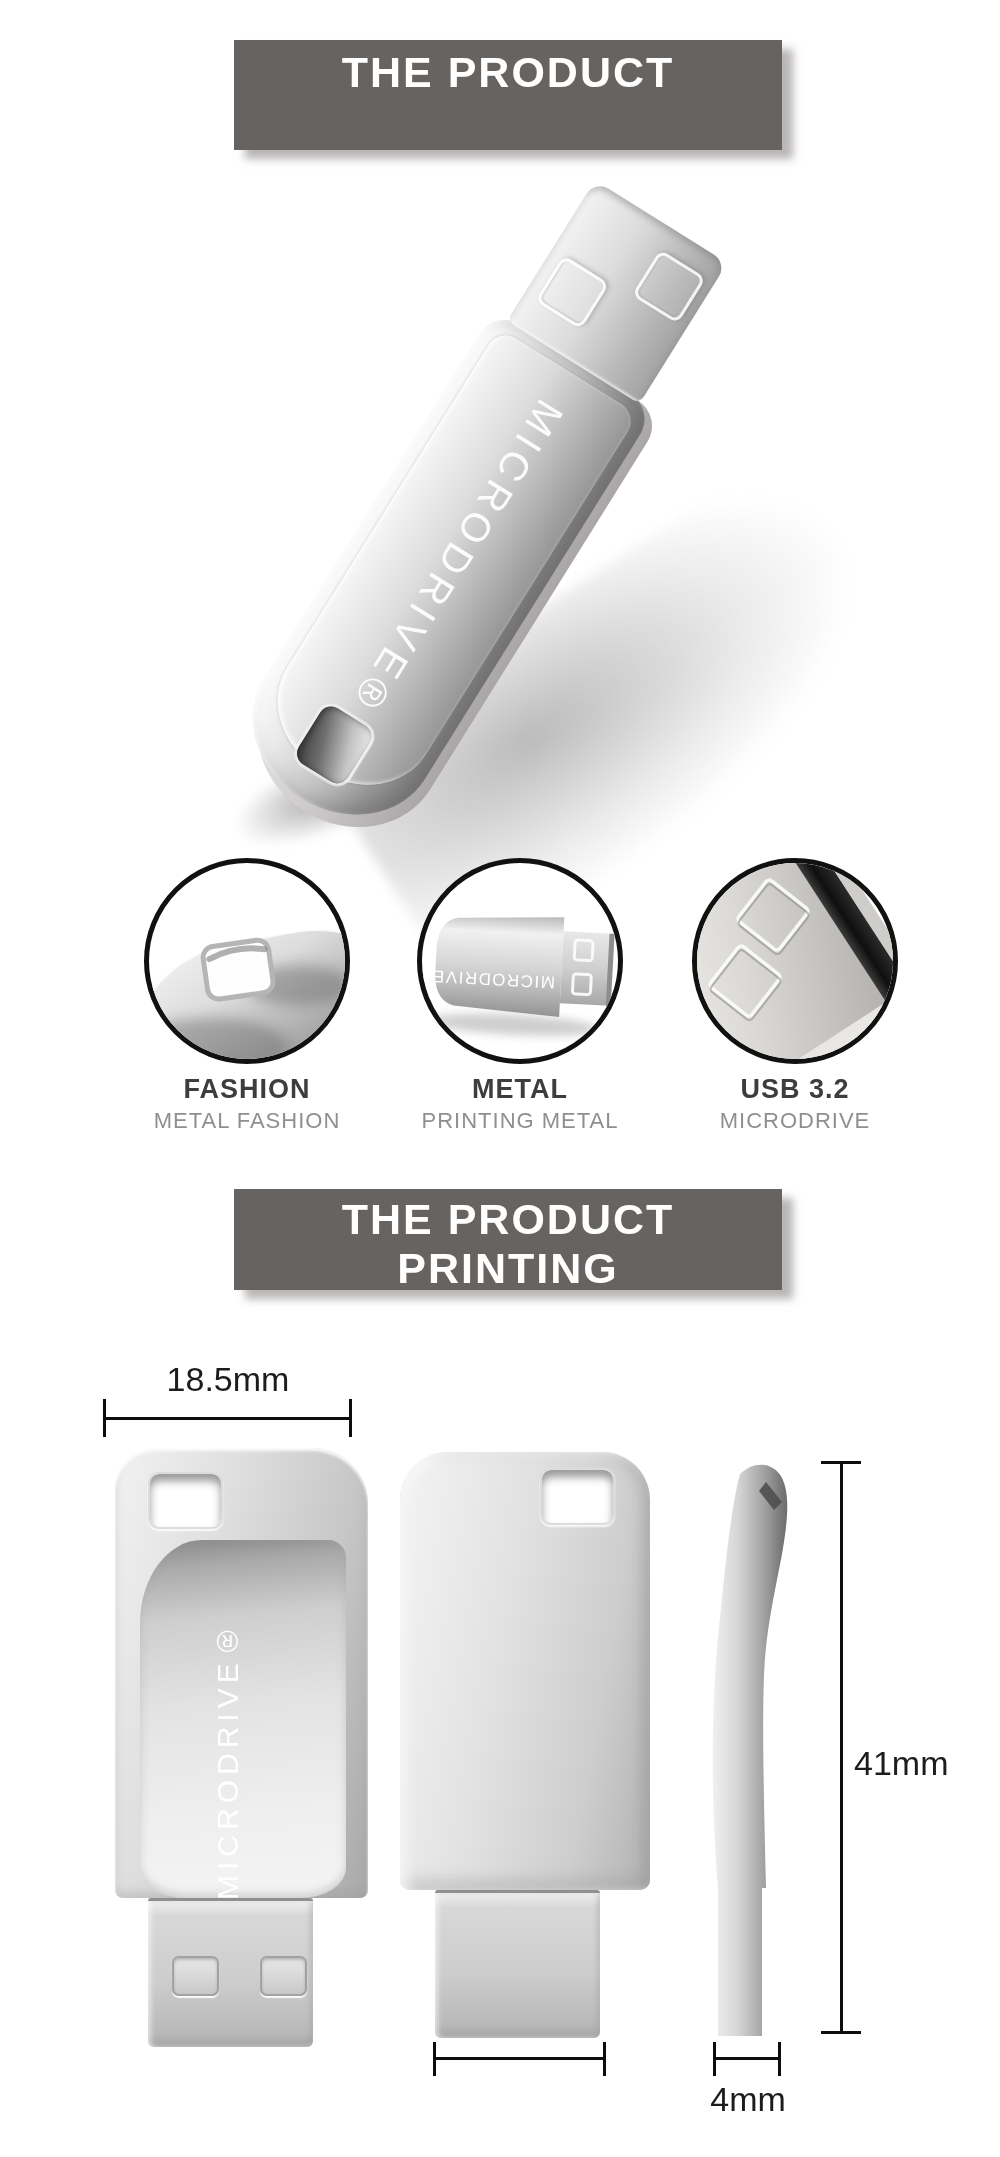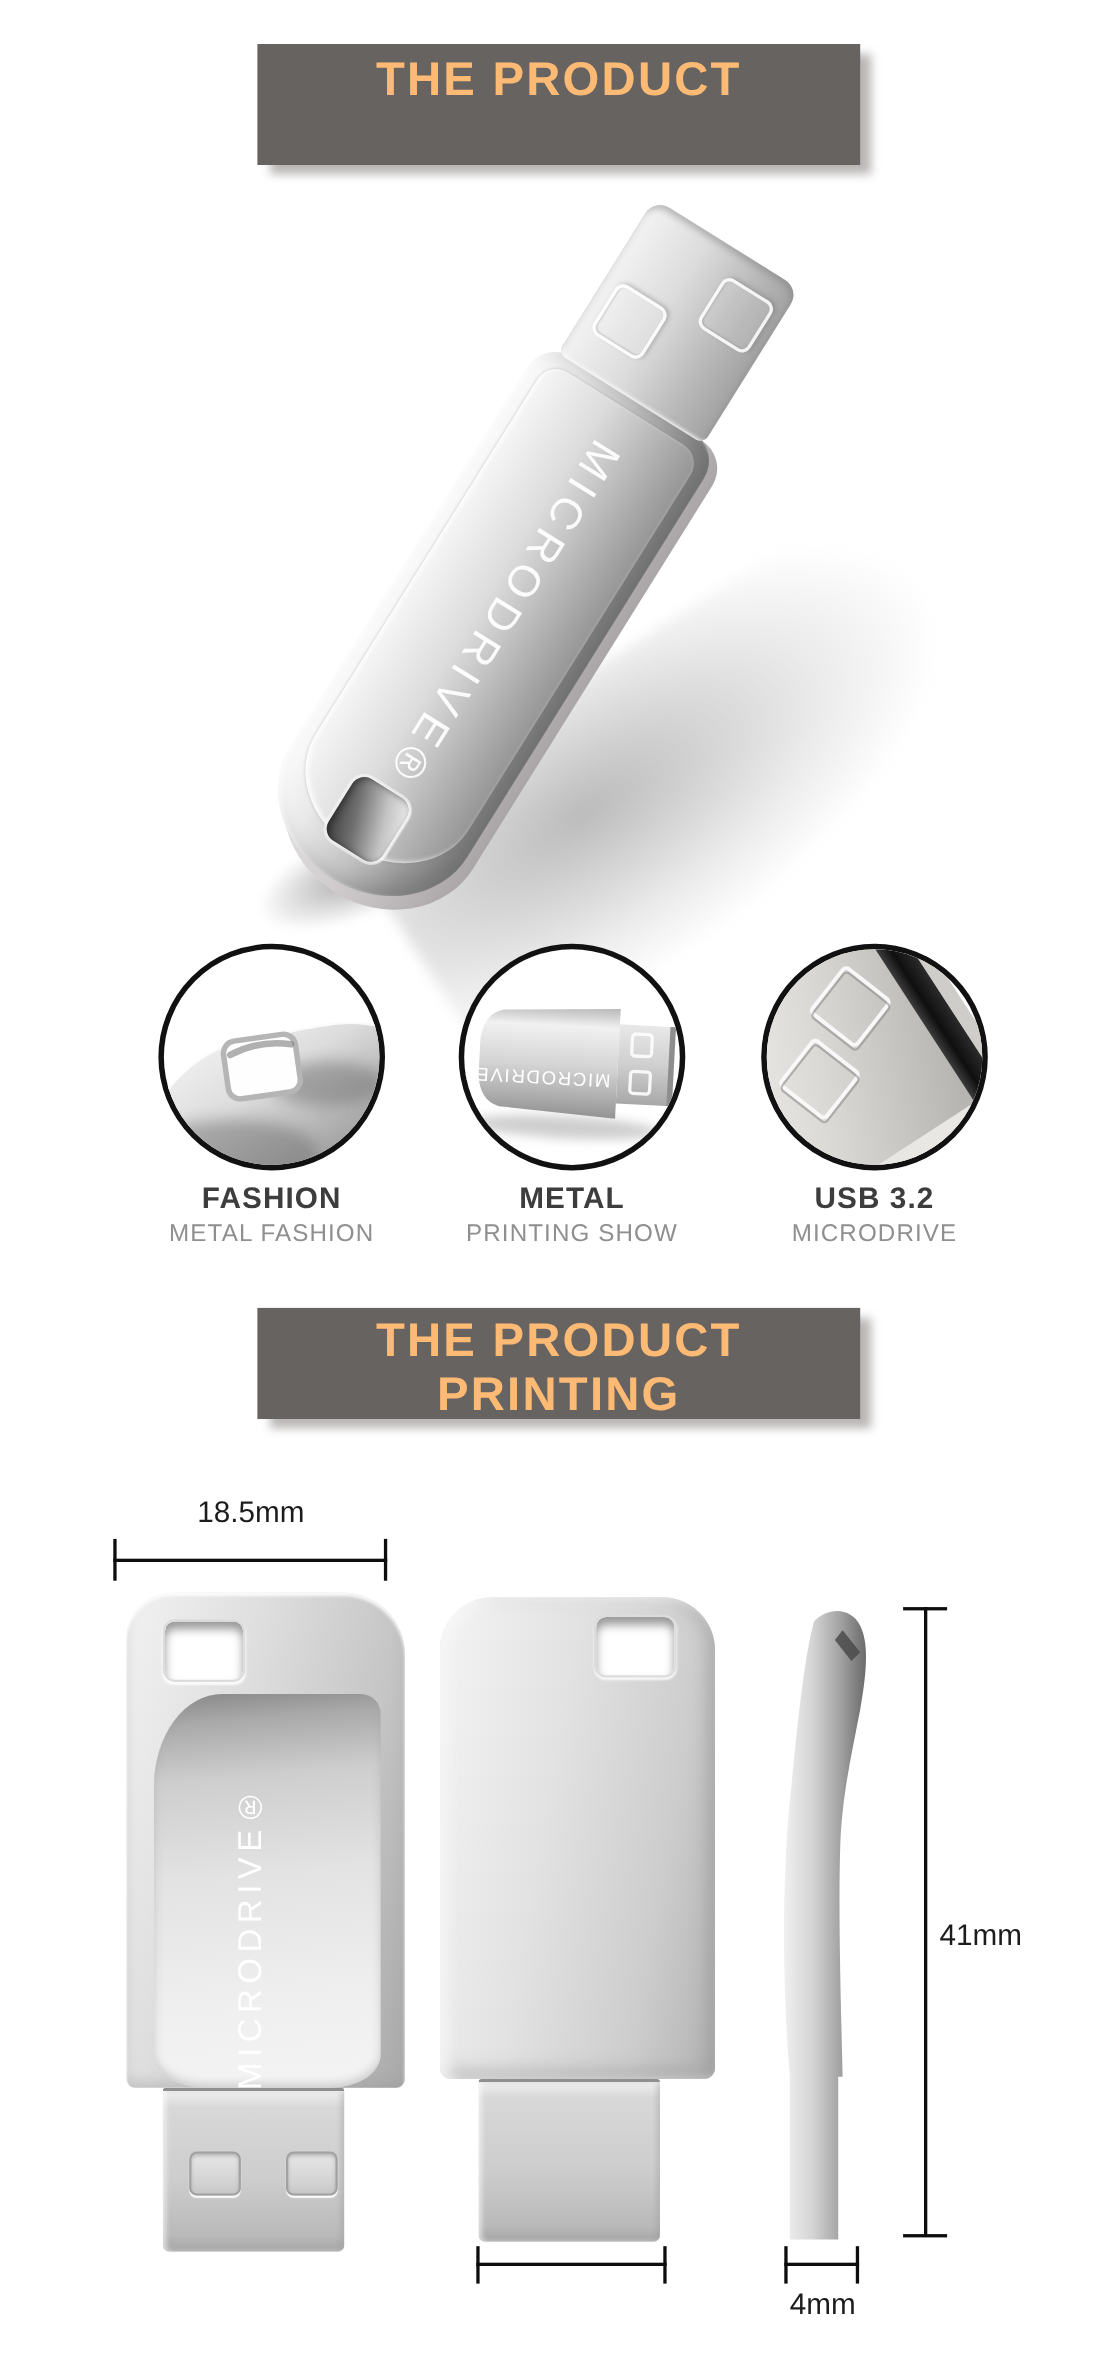--- a/index.html
+++ b/index.html
@@ -6,21 +6,21 @@
   #canvas{
     position:relative;width:1000px;height:2157px;margin:0 auto;
     background:#ffffff;overflow:hidden;
     font-family:"Liberation Sans",sans-serif;
   }
   .abs{position:absolute;}
 
   
   .banner{
     position:absolute;left:234px;width:548px;background:#676360;
-    color:#fdba74;text-align:center;
+    color:#ffffff;text-align:center;
     box-shadow:11px 9px 8px rgba(128,122,120,0.55);
   }
   .banner .bl{
     font-size:43px;font-weight:bold;letter-spacing:2px;line-height:49px;
     white-space:nowrap;
   }
   #banner-details{top:40px;height:110px;padding-top:8px;box-sizing:border-box;}
   #banner-parameter{top:1189px;height:101px;padding-top:6px;box-sizing:border-box;}
 
   
@@ -84,21 +84,21 @@
   .feature{position:absolute;top:858px;width:250px;text-align:center;}
   #feature-1{left:122px;} #feature-2{left:395px;} #feature-3{left:670px;}
   .circle{
     position:relative;width:196px;height:196px;margin:0 auto;border-radius:50%;
     border:5px solid #111111;background:#ffffff;overflow:hidden;
   }
   .feature-title{margin-top:10px;font-size:27px;font-weight:bold;color:#3d3d3d;letter-spacing:1px;}
   .feature-sub{margin-top:3px;font-size:22px;color:#8f8f8f;letter-spacing:1px;}
 
   
-  .dim-label{position:absolute;font-size:27px;color:#1c1c1c;white-space:nowrap;}
+  .dim-label{position:absolute;font-size:34px;color:#1c1c1c;white-space:nowrap;}
   .dim-line-h{position:absolute;height:3px;background:#0d0d0d;}
   .dim-line-v{position:absolute;width:3px;background:#0d0d0d;}
 
   .pv-body-front{
     position:absolute;left:0;top:0;width:253px;height:450px;
     border-radius:42px 56px 8px 8px;
     background:linear-gradient(105deg,#f2f2f2 0%,#dedede 35%,#c6c6c6 68%,#a9a9a9 100%);
     box-shadow:inset 0 3px 3px rgba(255,255,255,0.9), inset 0 -6px 10px rgba(150,150,150,0.35);
   }
   .pv-scoop{
@@ -212,21 +212,21 @@
           <path d="M34,58 Q16,62 14,86 L14,118 Q16,142 34,146 L140,152 L140,52 Z" fill="url(#g2)"></path>
           <rect x="140" y="66" width="50" height="72" fill="url(#g2c)"></rect>
           <rect x="186" y="66" width="5" height="72" fill="#8e8e8e"></rect>
           <rect x="152" y="74" width="18" height="20" rx="3" fill="none" stroke="#fbfbfb" stroke-width="3" opacity="0.95"></rect>
           <rect x="152" y="108" width="18" height="20" rx="3" fill="none" stroke="#fbfbfb" stroke-width="3" opacity="0.95"></rect>
           <text transform="translate(134,112) rotate(180)" font-family="Liberation Sans, sans-serif" font-size="17" letter-spacing="1.5" fill="#ffffff">MICRODRIVE®</text>
         </g>
       </svg>
     </div>
     <div class="feature-title">METAL</div>
-    <div class="feature-sub">PRINTING SHOW</div>
+    <div class="feature-sub">PRINTING METAL</div>
   </div>
 
   <div id="feature-3" class="feature">
     <div class="circle">
       <svg width="196" height="196" viewBox="0 0 196 196">
         <defs>
           <linearGradient id="g3" x1="0" y1="0" x2="1" y2="0.35">
             <stop offset="0" stop-color="#f6f4f1"></stop>
               <stop offset="0.5" stop-color="#dbd9d6"></stop>
               <stop offset="1" stop-color="#b7b5b2"></stop>

